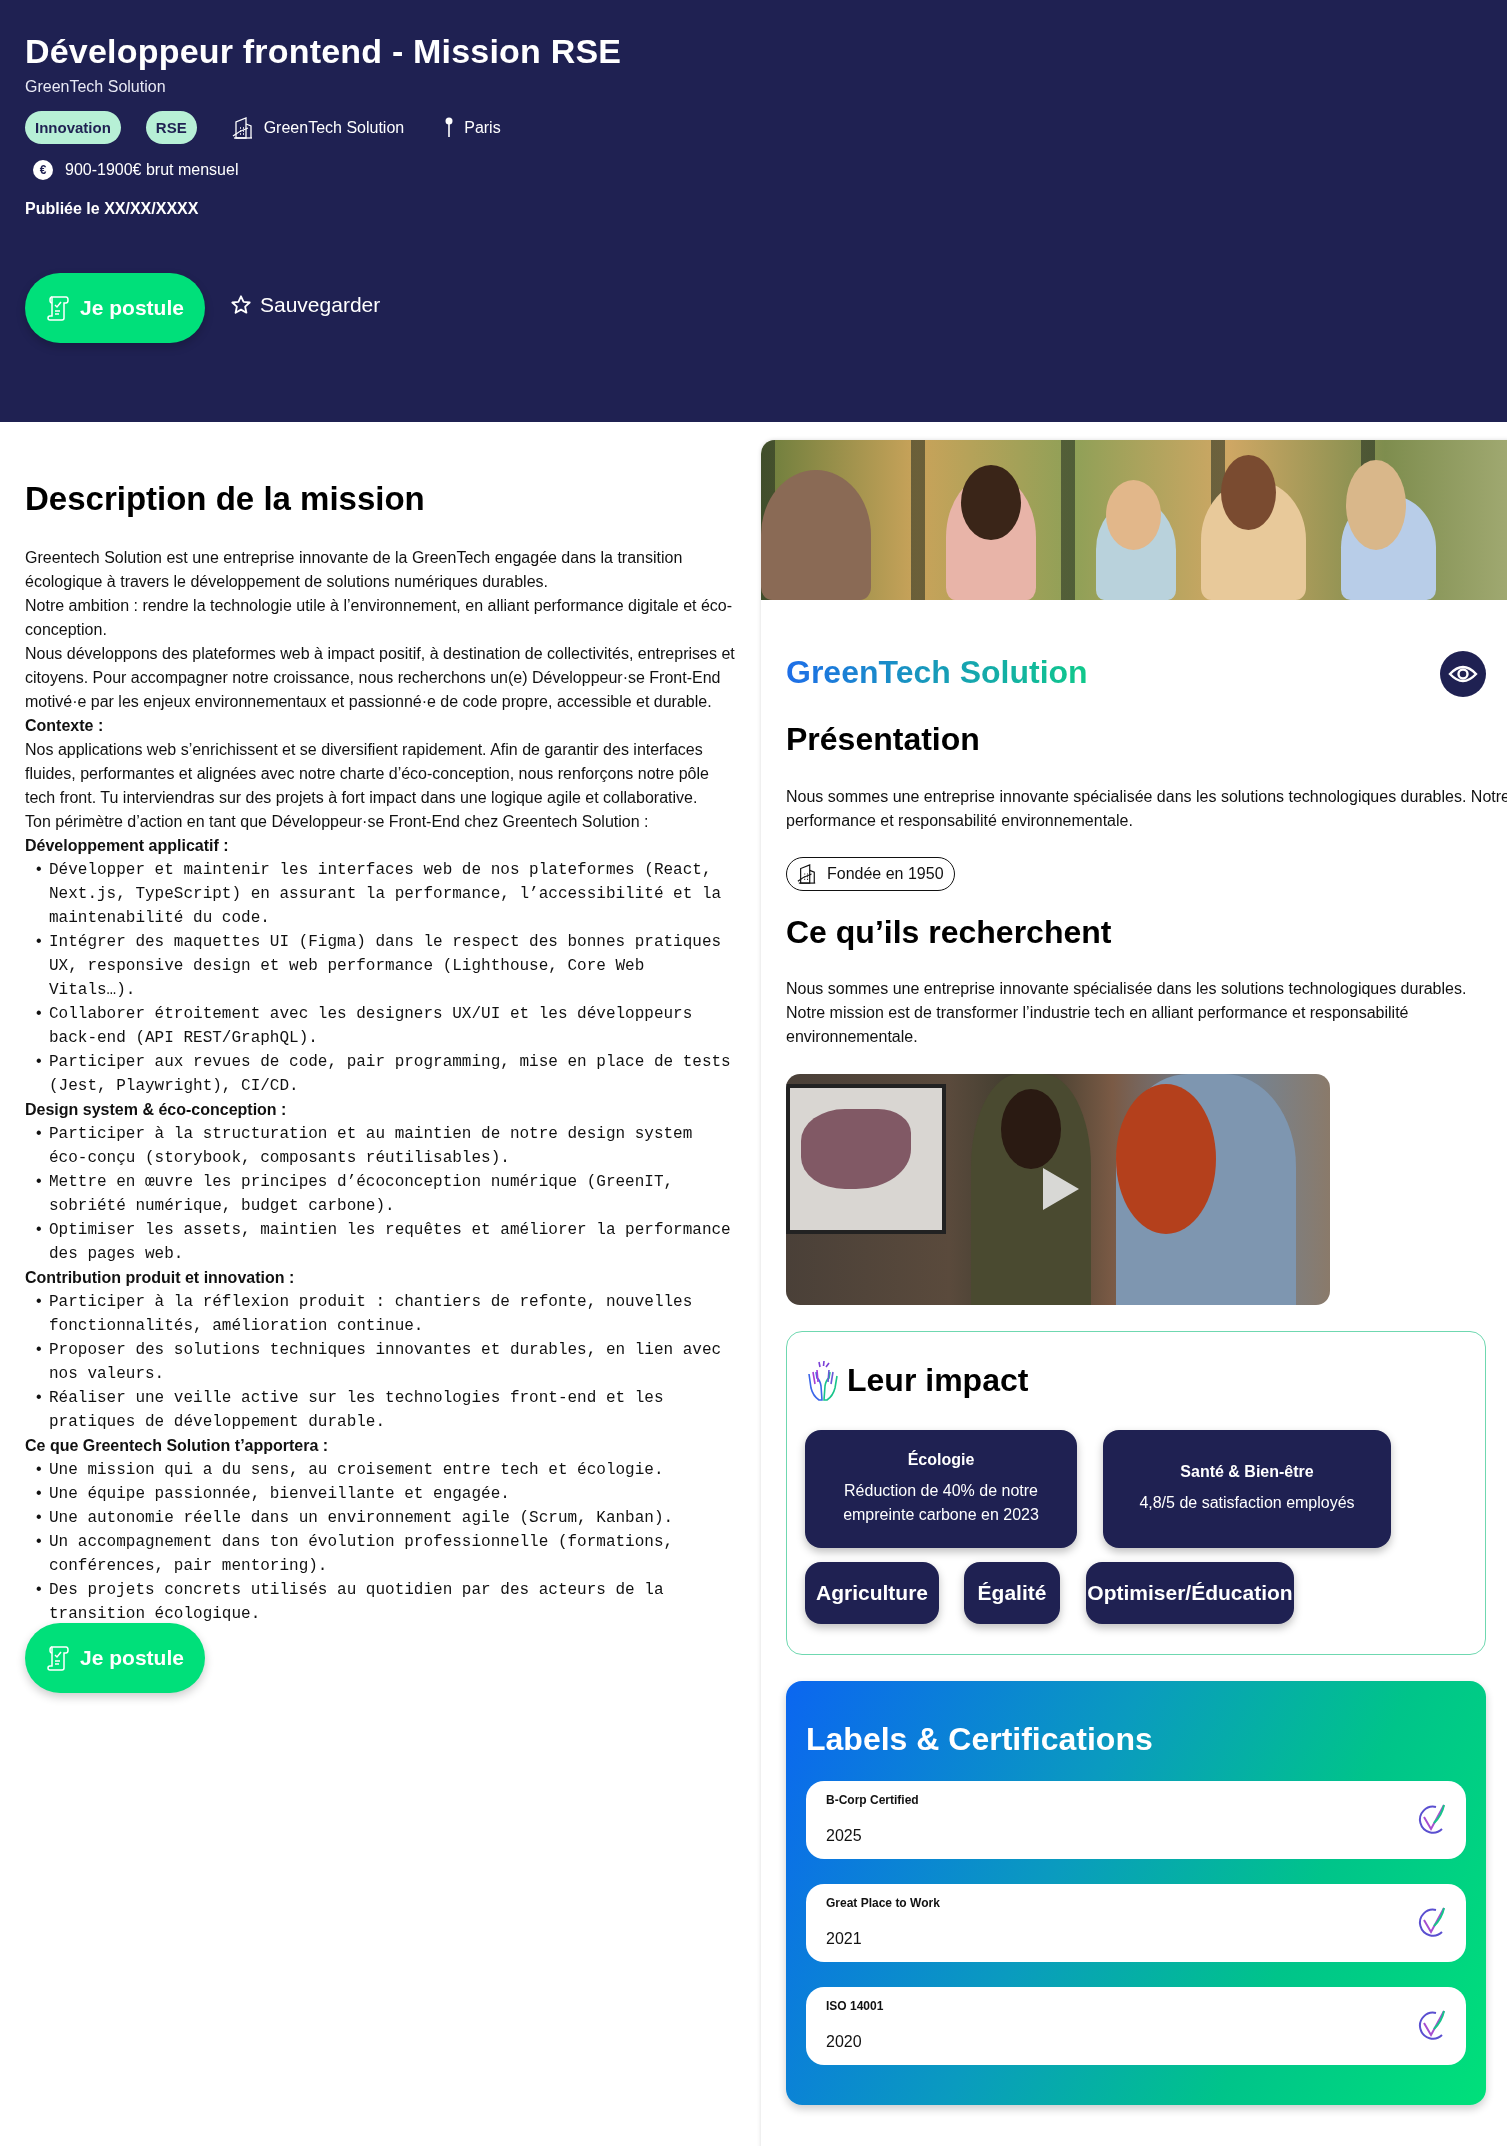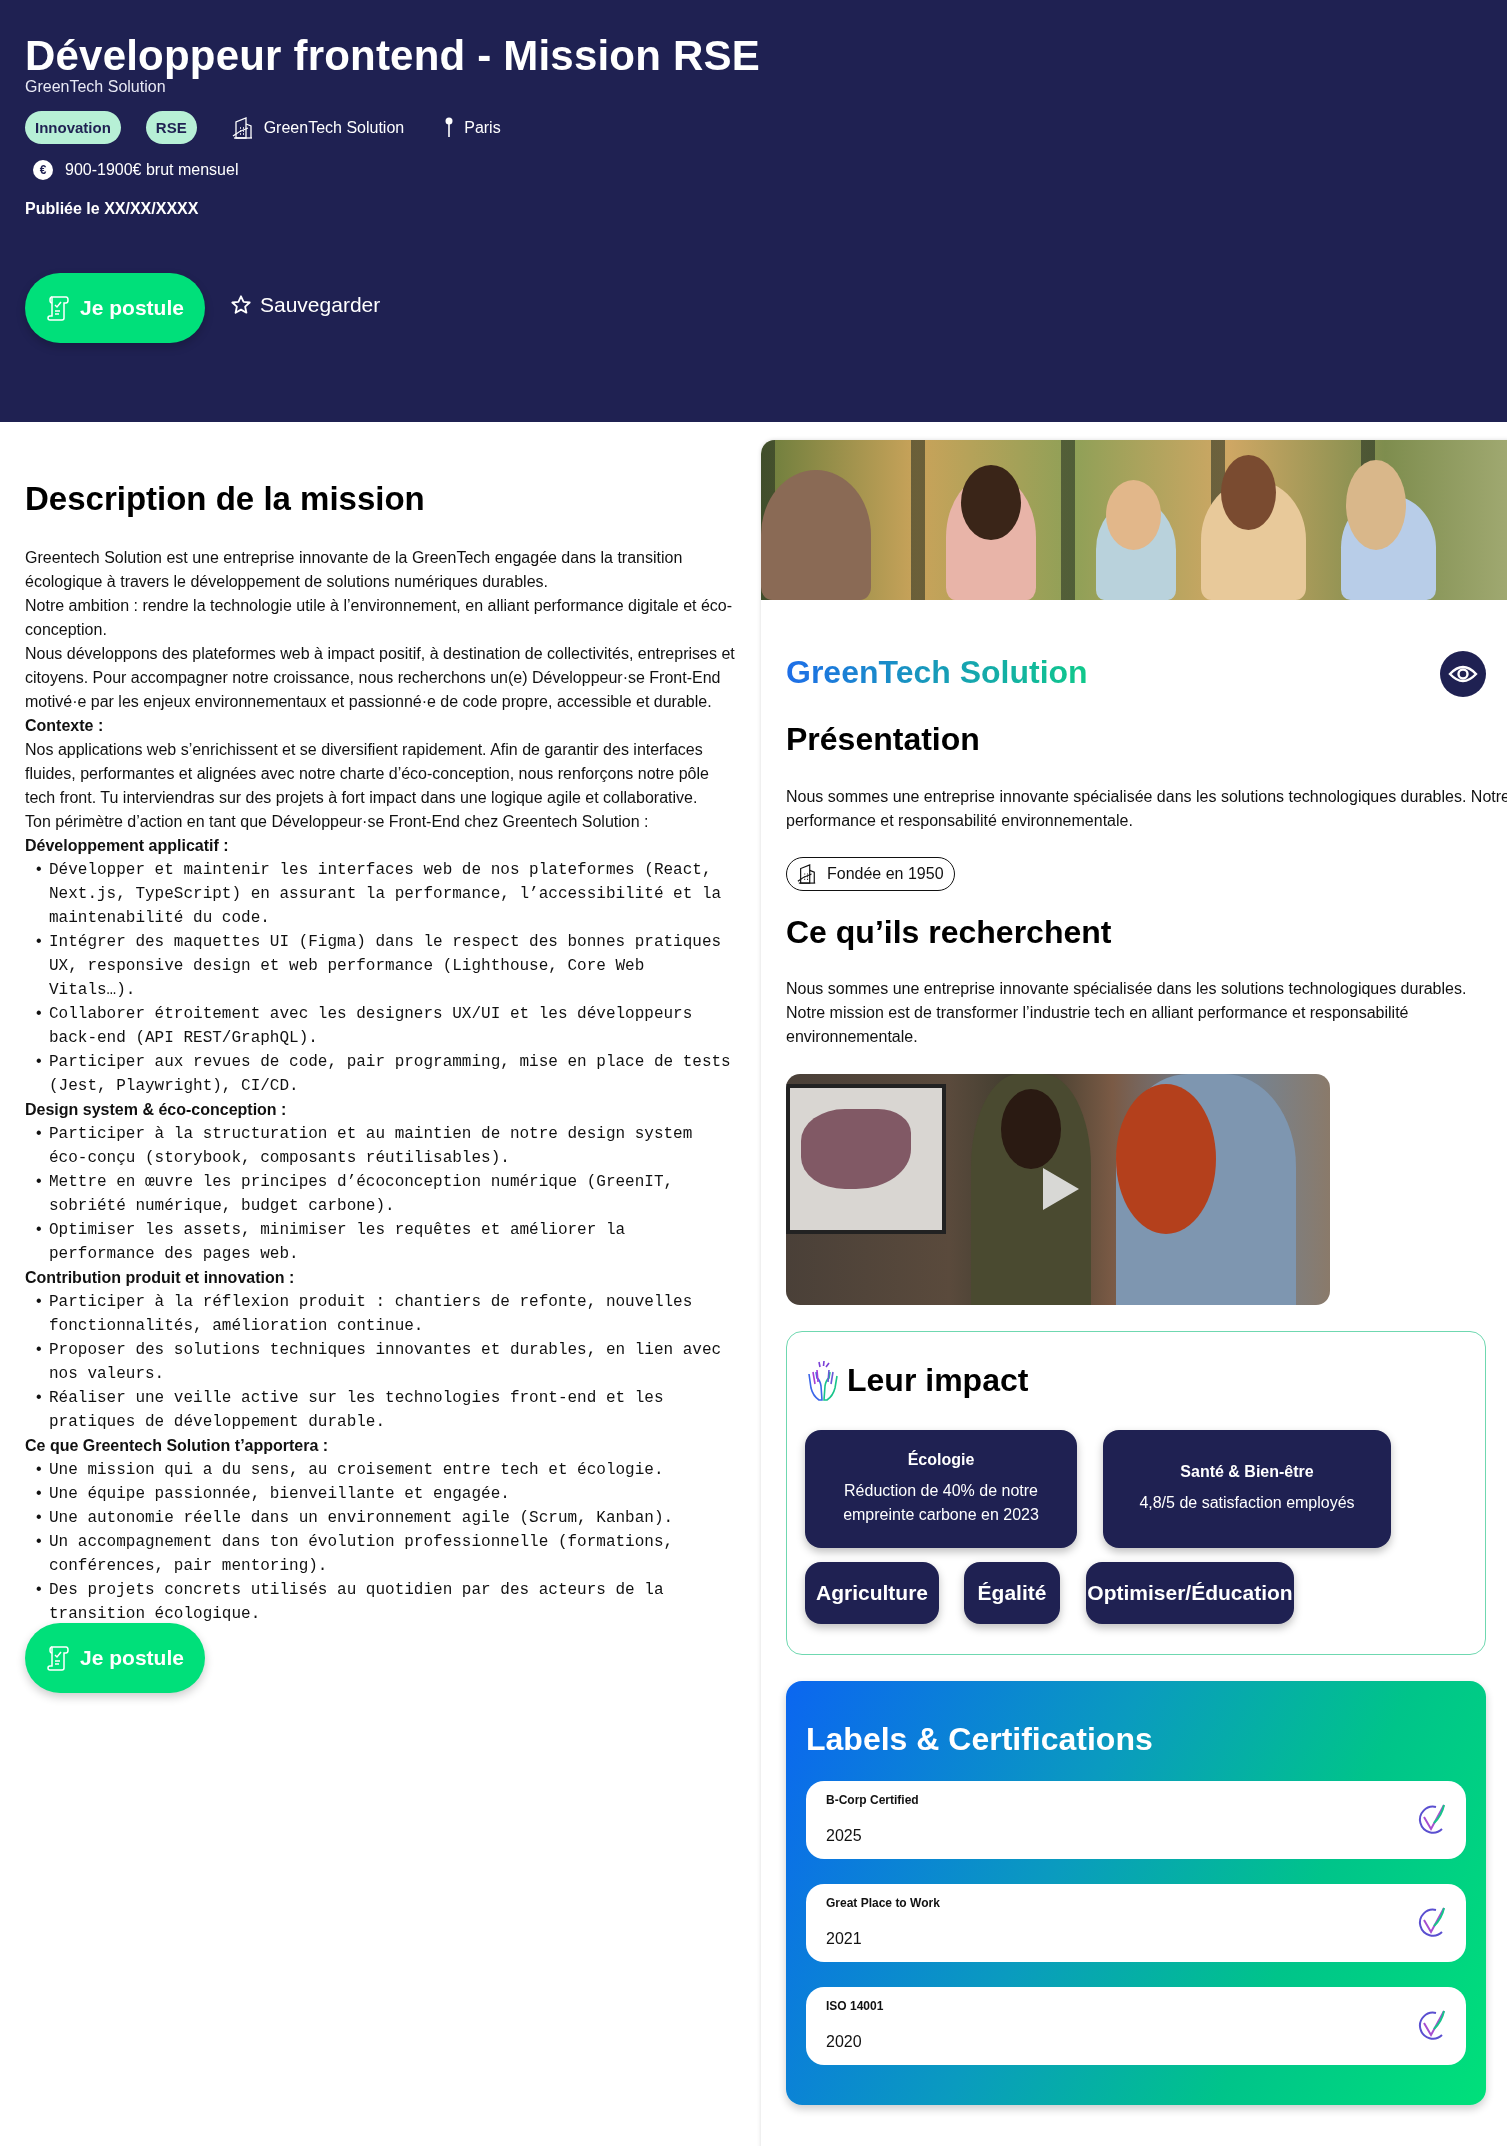--- a/index.html
+++ b/index.html
@@ -1,18 +1,18 @@
 <!DOCTYPE html>
 <html><head>
 <meta charset="utf-8">
 <style>
   * { box-sizing: border-box; margin: 0; padding: 0; }
   html, body { width: 1507px; height: 2146px; overflow: hidden; background: #ffffff; font-family: "Liberation Sans", "DejaVu Sans", sans-serif; color: #111; }
   .header { position: absolute; left: 0; top: 0; width: 1507px; height: 422px; background: #1f2152; color: #fff; }
-  .job-title { position: absolute; left: 25px; top: 32px; font-size: 42px; font-weight: 700; letter-spacing: 0.2px; }
+  .job-title { position: absolute; left: 25px; top: 32px; font-size: 34px; font-weight: 700; letter-spacing: 0.2px; }
   .company-sub { position: absolute; left: 25px; top: 78px; font-size: 16px; color: #e8e9f5; }
   .tags-row { position: absolute; left: 25px; top: 111px; height: 33px; display: flex; align-items: center; }
   .tag { background: #b7f0d6; color: #1f2152; font-weight: 700; font-size: 15px; border-radius: 17px; height: 33px; line-height: 33px; padding: 0 10px; margin-right: 25px; }
   .meta-item { display: flex; align-items: center; font-size: 16px; color: #fff; margin-right: 40px; margin-left: 10px; }
   .meta-item svg { margin-right: 10px; }
   .salary-row { position: absolute; left: 33px; top: 160px; display: flex; align-items: center; font-size: 16px; color: #fff; }
   .euro-badge { width: 20px; height: 20px; border-radius: 50%; background: #fff; color: #1f2152; font-size: 12px; font-weight: 700; display: flex; align-items: center; justify-content: center; margin-right: 12px; }
   .published { position: absolute; left: 25px; top: 200px; font-size: 16px; font-weight: 700; color: #fff; }
   .apply-btn { position: absolute; height: 70px; width: 180px; border-radius: 35px; background: #00e07a; color: #fff; font-weight: 700; font-size: 21px; display: flex; align-items: center; justify-content: center; box-shadow: 0 4px 10px rgba(0,0,0,0.2); cursor: pointer; }
   .apply-btn svg { margin-right: 10px; }
@@ -114,21 +114,21 @@
     <ul>
       <li>Développer et maintenir les interfaces web de nos plateformes (React, Next.js, TypeScript) en assurant la performance, l’accessibilité et la maintenabilité du code.</li>
       <li>Intégrer des maquettes UI (Figma) dans le respect des bonnes pratiques UX, responsive design et web performance (Lighthouse, Core Web Vitals…).</li>
       <li>Collaborer étroitement avec les designers UX/UI et les développeurs back-end (API REST/GraphQL).</li>
       <li>Participer aux revues de code, pair programming, mise en place de tests (Jest, Playwright), CI/CD.</li>
     </ul>
     <p class="bold">Design system &amp; éco-conception :</p>
     <ul>
       <li>Participer à la structuration et au maintien de notre design system éco-conçu (storybook, composants réutilisables).</li>
       <li>Mettre en œuvre les principes d’écoconception numérique (GreenIT, sobriété numérique, budget carbone).</li>
-      <li>Optimiser les assets, minimiser les requêtes et améliorer la performance des pages web.</li>
+      <li>Optimiser les assets, maintien les requêtes et améliorer la performance des pages web.</li>
     </ul>
     <p class="bold">Contribution produit et innovation :</p>
     <ul>
       <li>Participer à la réflexion produit : chantiers de refonte, nouvelles fonctionnalités, amélioration continue.</li>
       <li>Proposer des solutions techniques innovantes et durables, en lien avec nos valeurs.</li>
       <li>Réaliser une veille active sur les technologies front-end et les pratiques de développement durable.</li>
     </ul>
     <p class="bold">Ce que Greentech Solution t’apportera :</p>
     <ul>
       <li>Une mission qui a du sens, au croisement entre tech et écologie.</li>

